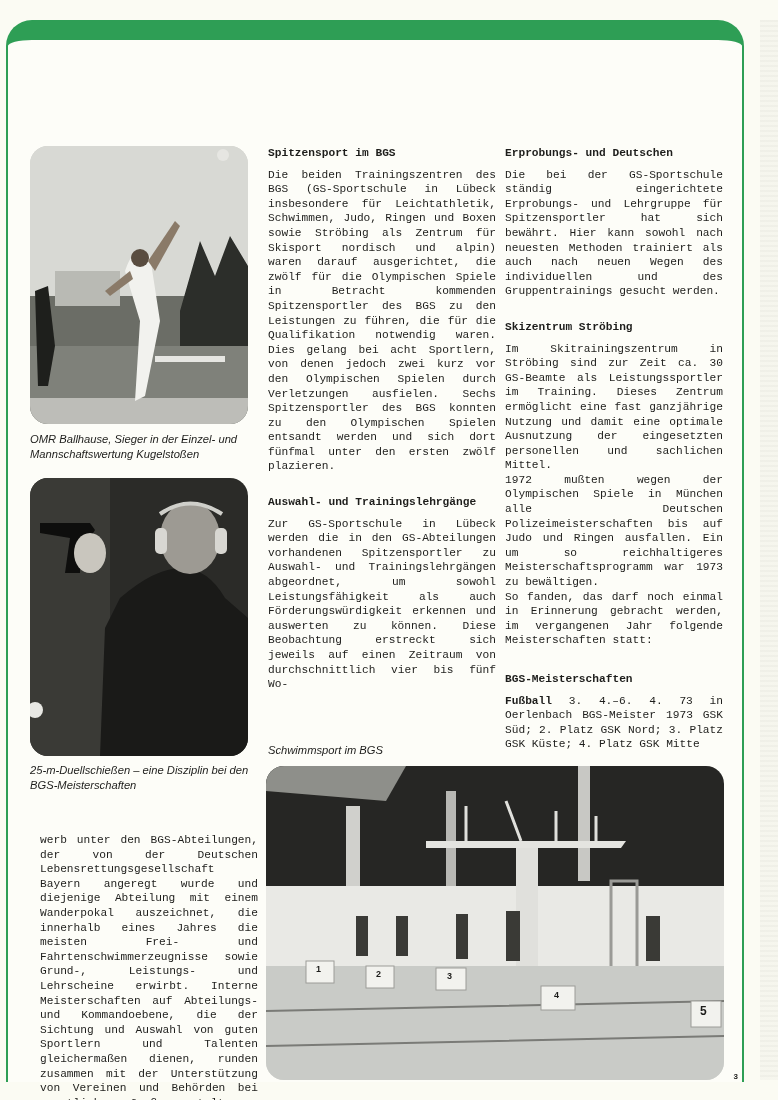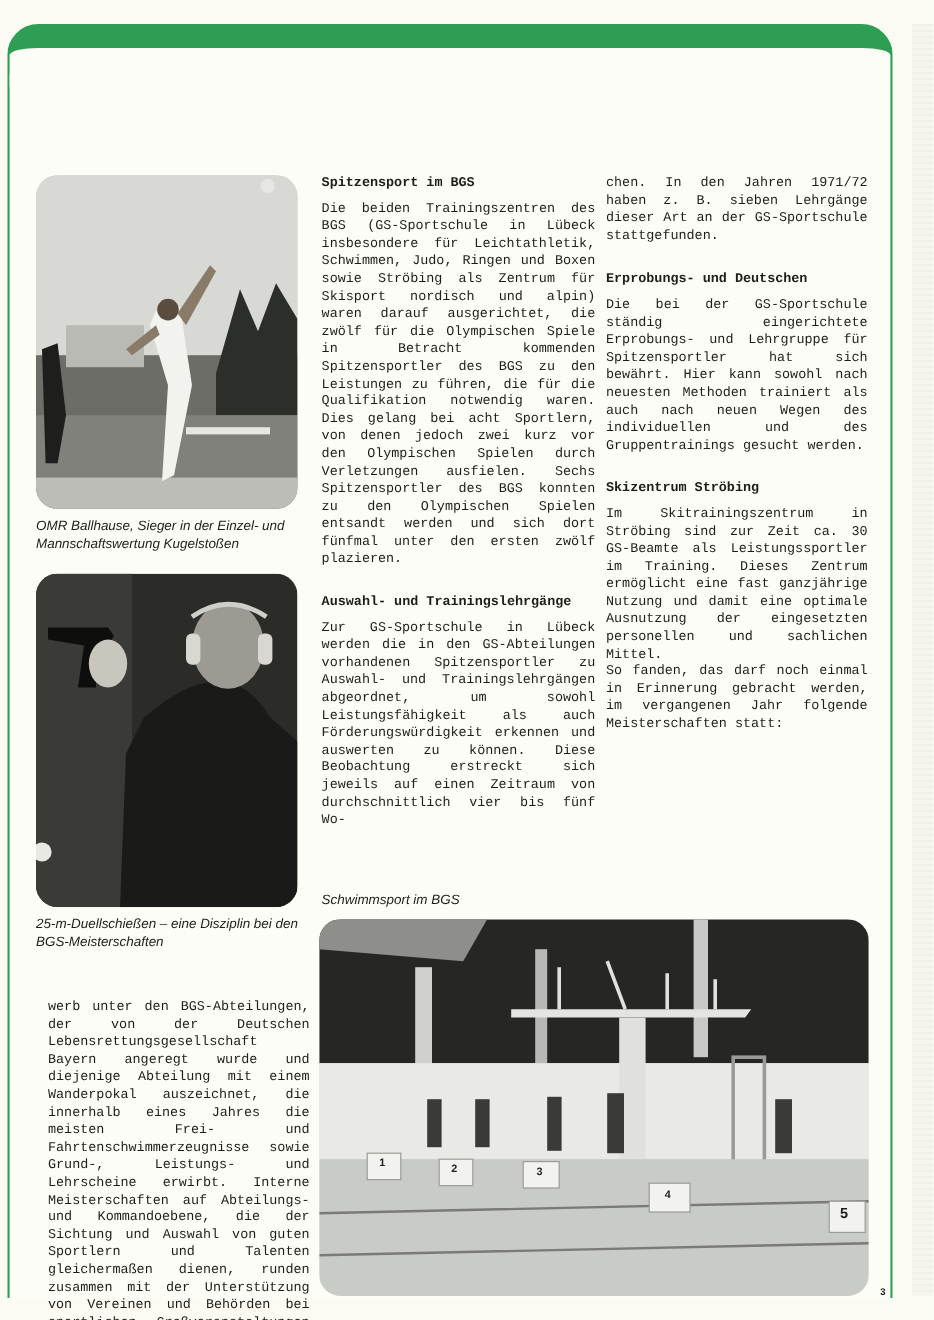--- a/index.html
+++ b/index.html
@@ -76,29 +76,33 @@
     <h3>Spitzensport im BGS</h3>
     <p>Die beiden Trainingszentren des BGS (GS-Sportschule in Lübeck insbesondere für Leichtathletik, Schwimmen, Judo, Ringen und Boxen sowie Ströbing als Zentrum für Skisport nordisch und alpin) waren darauf ausgerichtet, die zwölf für die Olympischen Spiele in Betracht kommenden Spitzensportler des BGS zu den Leistungen zu führen, die für die Qualifikation notwendig waren. Dies gelang bei acht Sportlern, von denen jedoch zwei kurz vor den Olympischen Spielen durch Verletzungen ausfielen. Sechs Spitzensportler des BGS konnten zu den Olympischen Spielen entsandt werden und sich dort fünfmal unter den ersten zwölf plazieren.</p>
   </div>
   <div class="sec">
     <h3>Auswahl- und Trainingslehrgänge</h3>
     <p>Zur GS-Sportschule in Lübeck werden die in den GS-Abteilungen vorhandenen Spitzensportler zu Auswahl- und Trainingslehrgängen abgeordnet, um sowohl Leistungsfähigkeit als auch Förderungswürdigkeit erkennen und auswerten zu können. Diese Beobachtung erstreckt sich jeweils auf einen Zeitraum von durchschnittlich vier bis fünf Wo-</p>
   </div>
 </div>
 
 <div class="col" style="left:505px; top:146px; width:218px;">
-  <p style="margin-bottom:22px;">chen. In den Jahren 1971/72 haben z. B. sieben Lehrgänge dieser Art an der GS-Sportschule stattgefunden.</p>
   <div class="sec" style="margin-bottom:21px;">
     <h3>Erprobungs- und Deutschen</h3>
     <p>Die bei der GS-Sportschule ständig eingerichtete Erprobungs- und Lehrgruppe für Spitzensportler hat sich bewährt. Hier kann sowohl nach neuesten Methoden trainiert als auch nach neuen Wegen des individuellen und des Gruppentrainings gesucht werden.</p>
   </div>
   <div class="sec" style="margin-bottom:24px;">
     <h3>Skizentrum Ströbing</h3>
     <p>Im Skitrainingszentrum in Ströbing sind zur Zeit ca. 30 GS-Beamte als Leistungssportler im Training. Dieses Zentrum ermöglicht eine fast ganzjährige Nutzung und damit eine optimale Ausnutzung der eingesetzten personellen und sachlichen Mittel.</p>
+    <p>1972 mußten wegen der Olympischen Spiele in München alle Deutschen Polizeimeisterschaften bis auf Judo und Ringen ausfallen. Ein um so reichhaltigeres Meisterschaftsprogramm war 1973 zu bewältigen.</p>
     <p>So fanden, das darf noch einmal in Erinnerung gebracht werden, im vergangenen Jahr folgende Meisterschaften statt:</p>
+  </div>
+  <div class="sec">
+    <h3>BGS-Meisterschaften</h3>
+    <p><b>Fußball</b><span> 3. 4.–6. 4. 73 in Oerlenbach BGS-Meister 1973 GSK Süd; 2. Platz GSK Nord; 3. Platz GSK Küste; 4. Platz GSK Mitte</span></p>
   </div>
 </div>
 
 <div class="caption" style="left:268px; top:743px; width:220px;">Schwimmsport im BGS</div>
 <div class="photo" style="left:266px; top:766px; width:458px; height:314px;">
   <svg viewBox="0 0 458 314" preserveAspectRatio="none">
     <rect width="458" height="314" fill="#d9dad6"></rect>
     <rect width="458" height="120" fill="#262624"></rect>
     <path d="M0 0 L140 0 L120 35 L0 25 Z" fill="#8e8f8a"></path>
     <rect x="80" y="40" width="14" height="90" fill="#d0d0cc"></rect>

